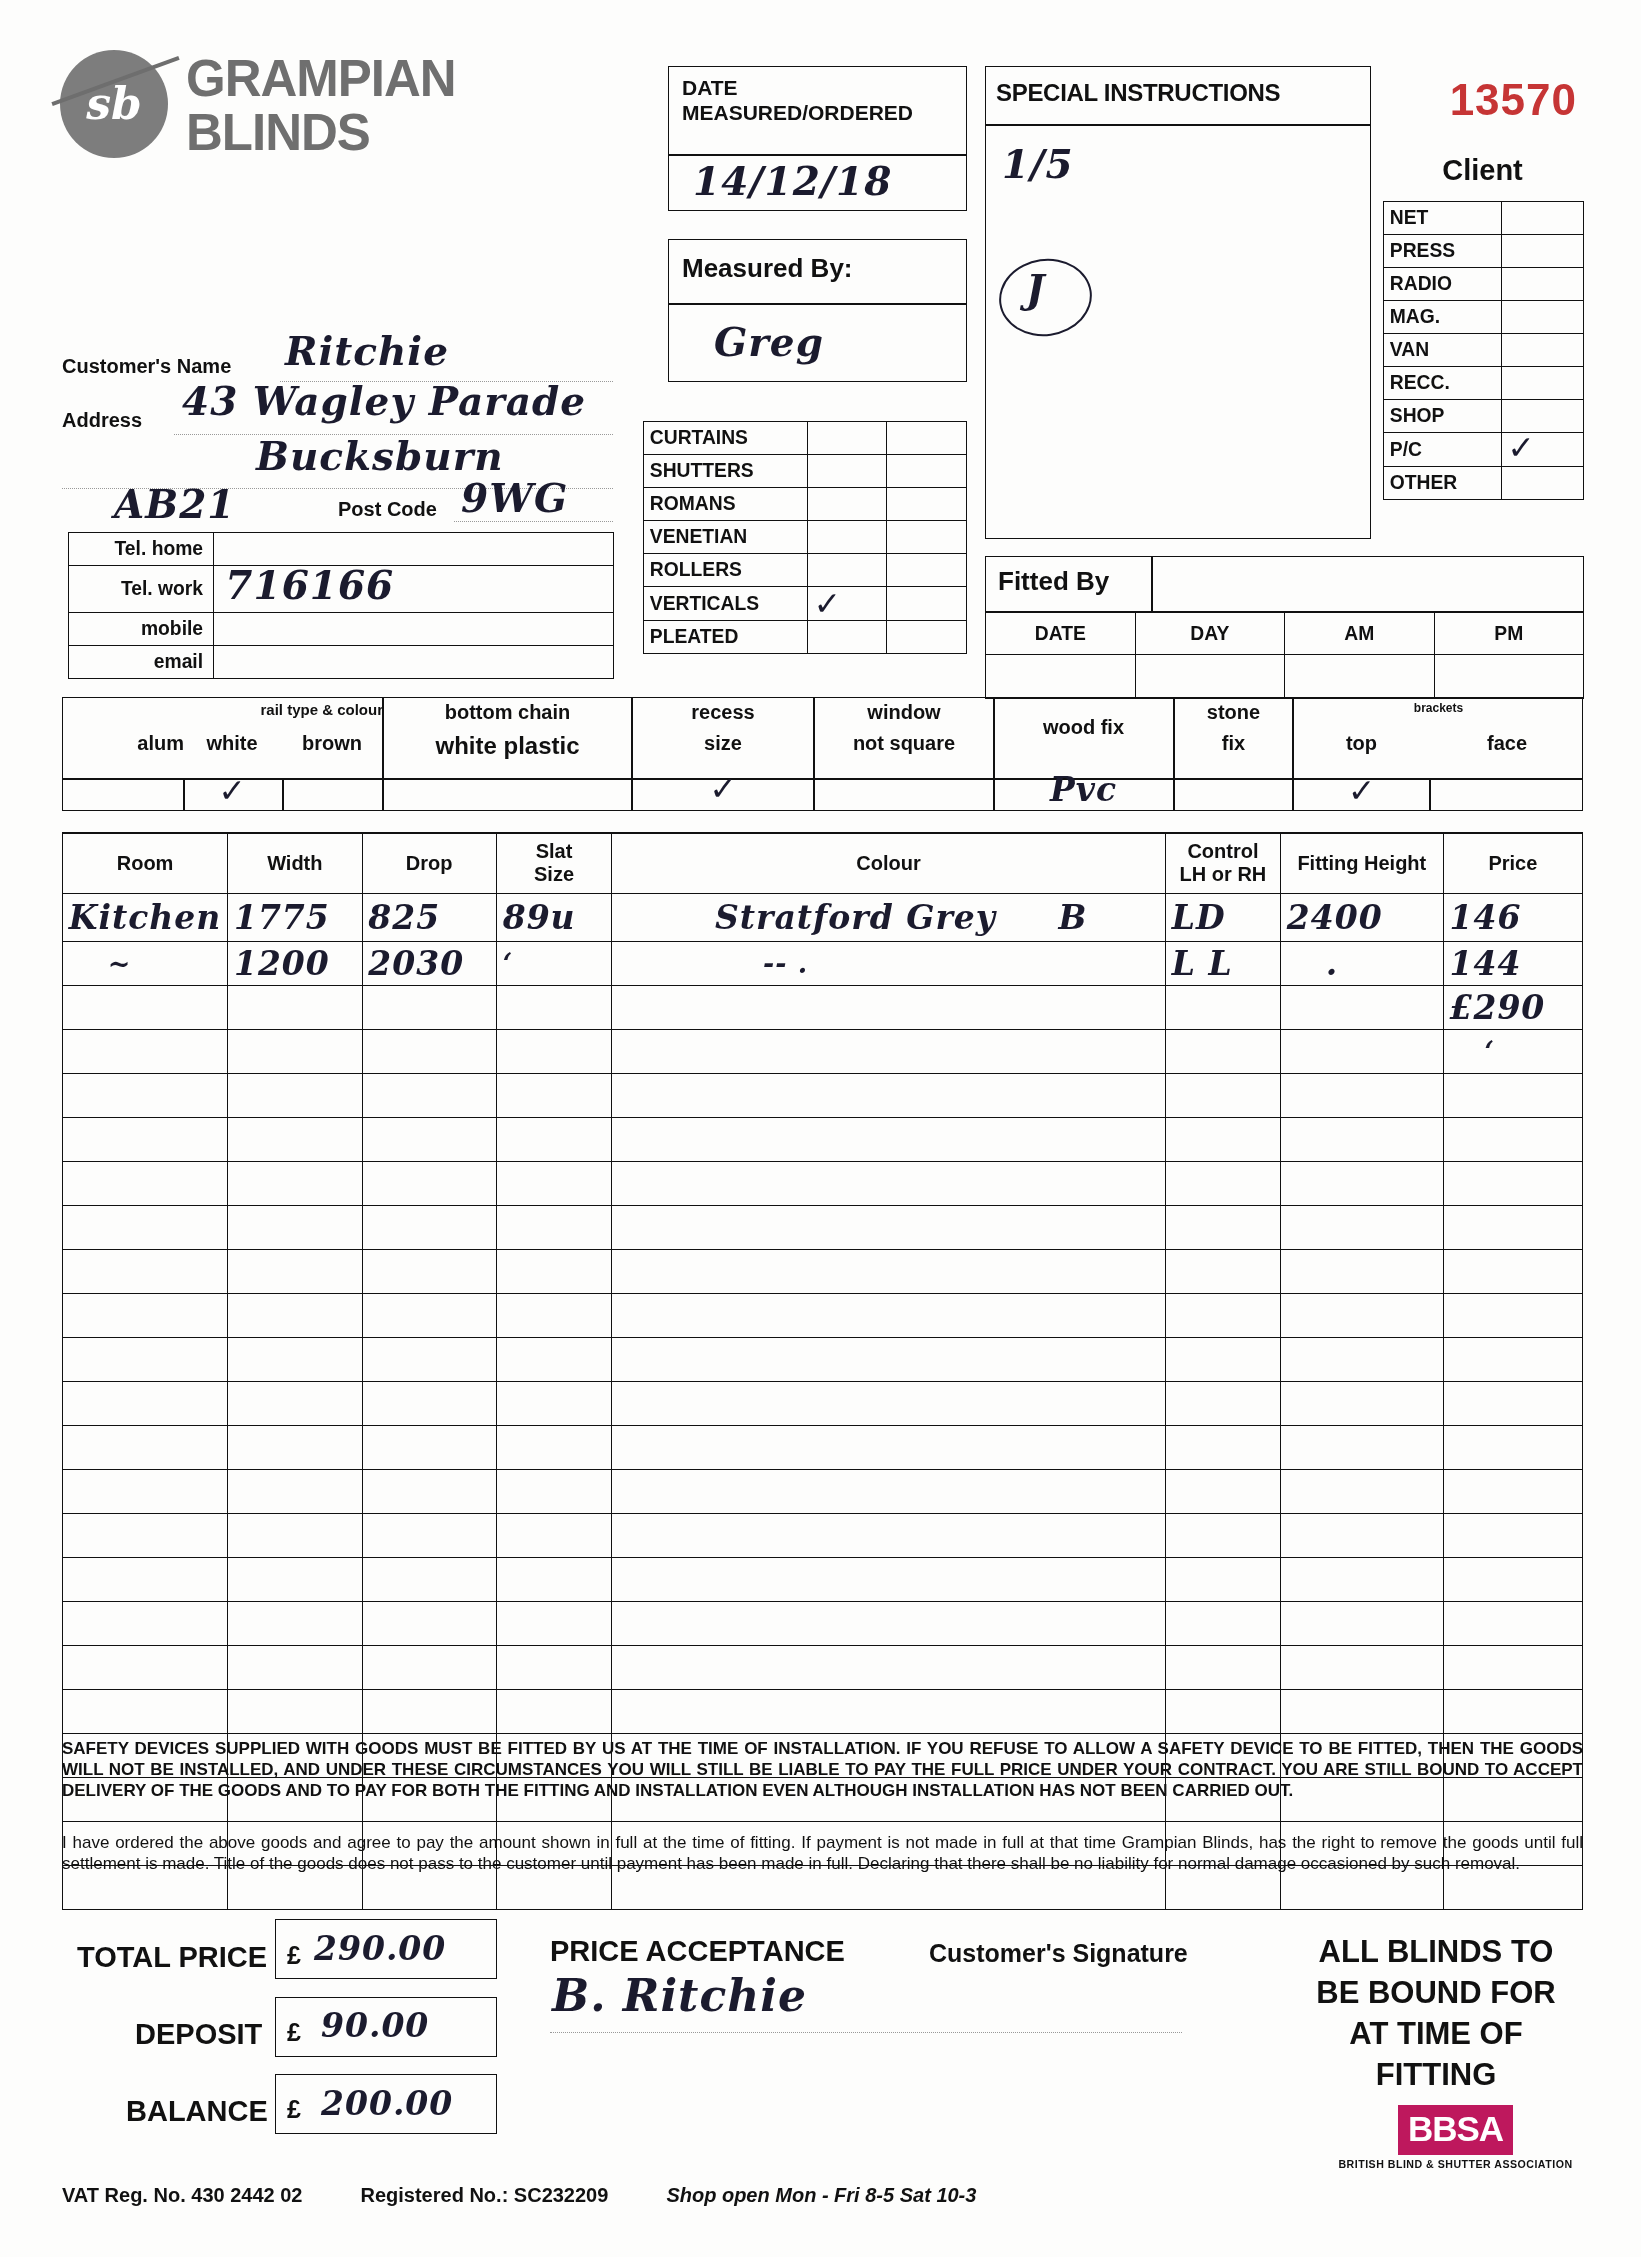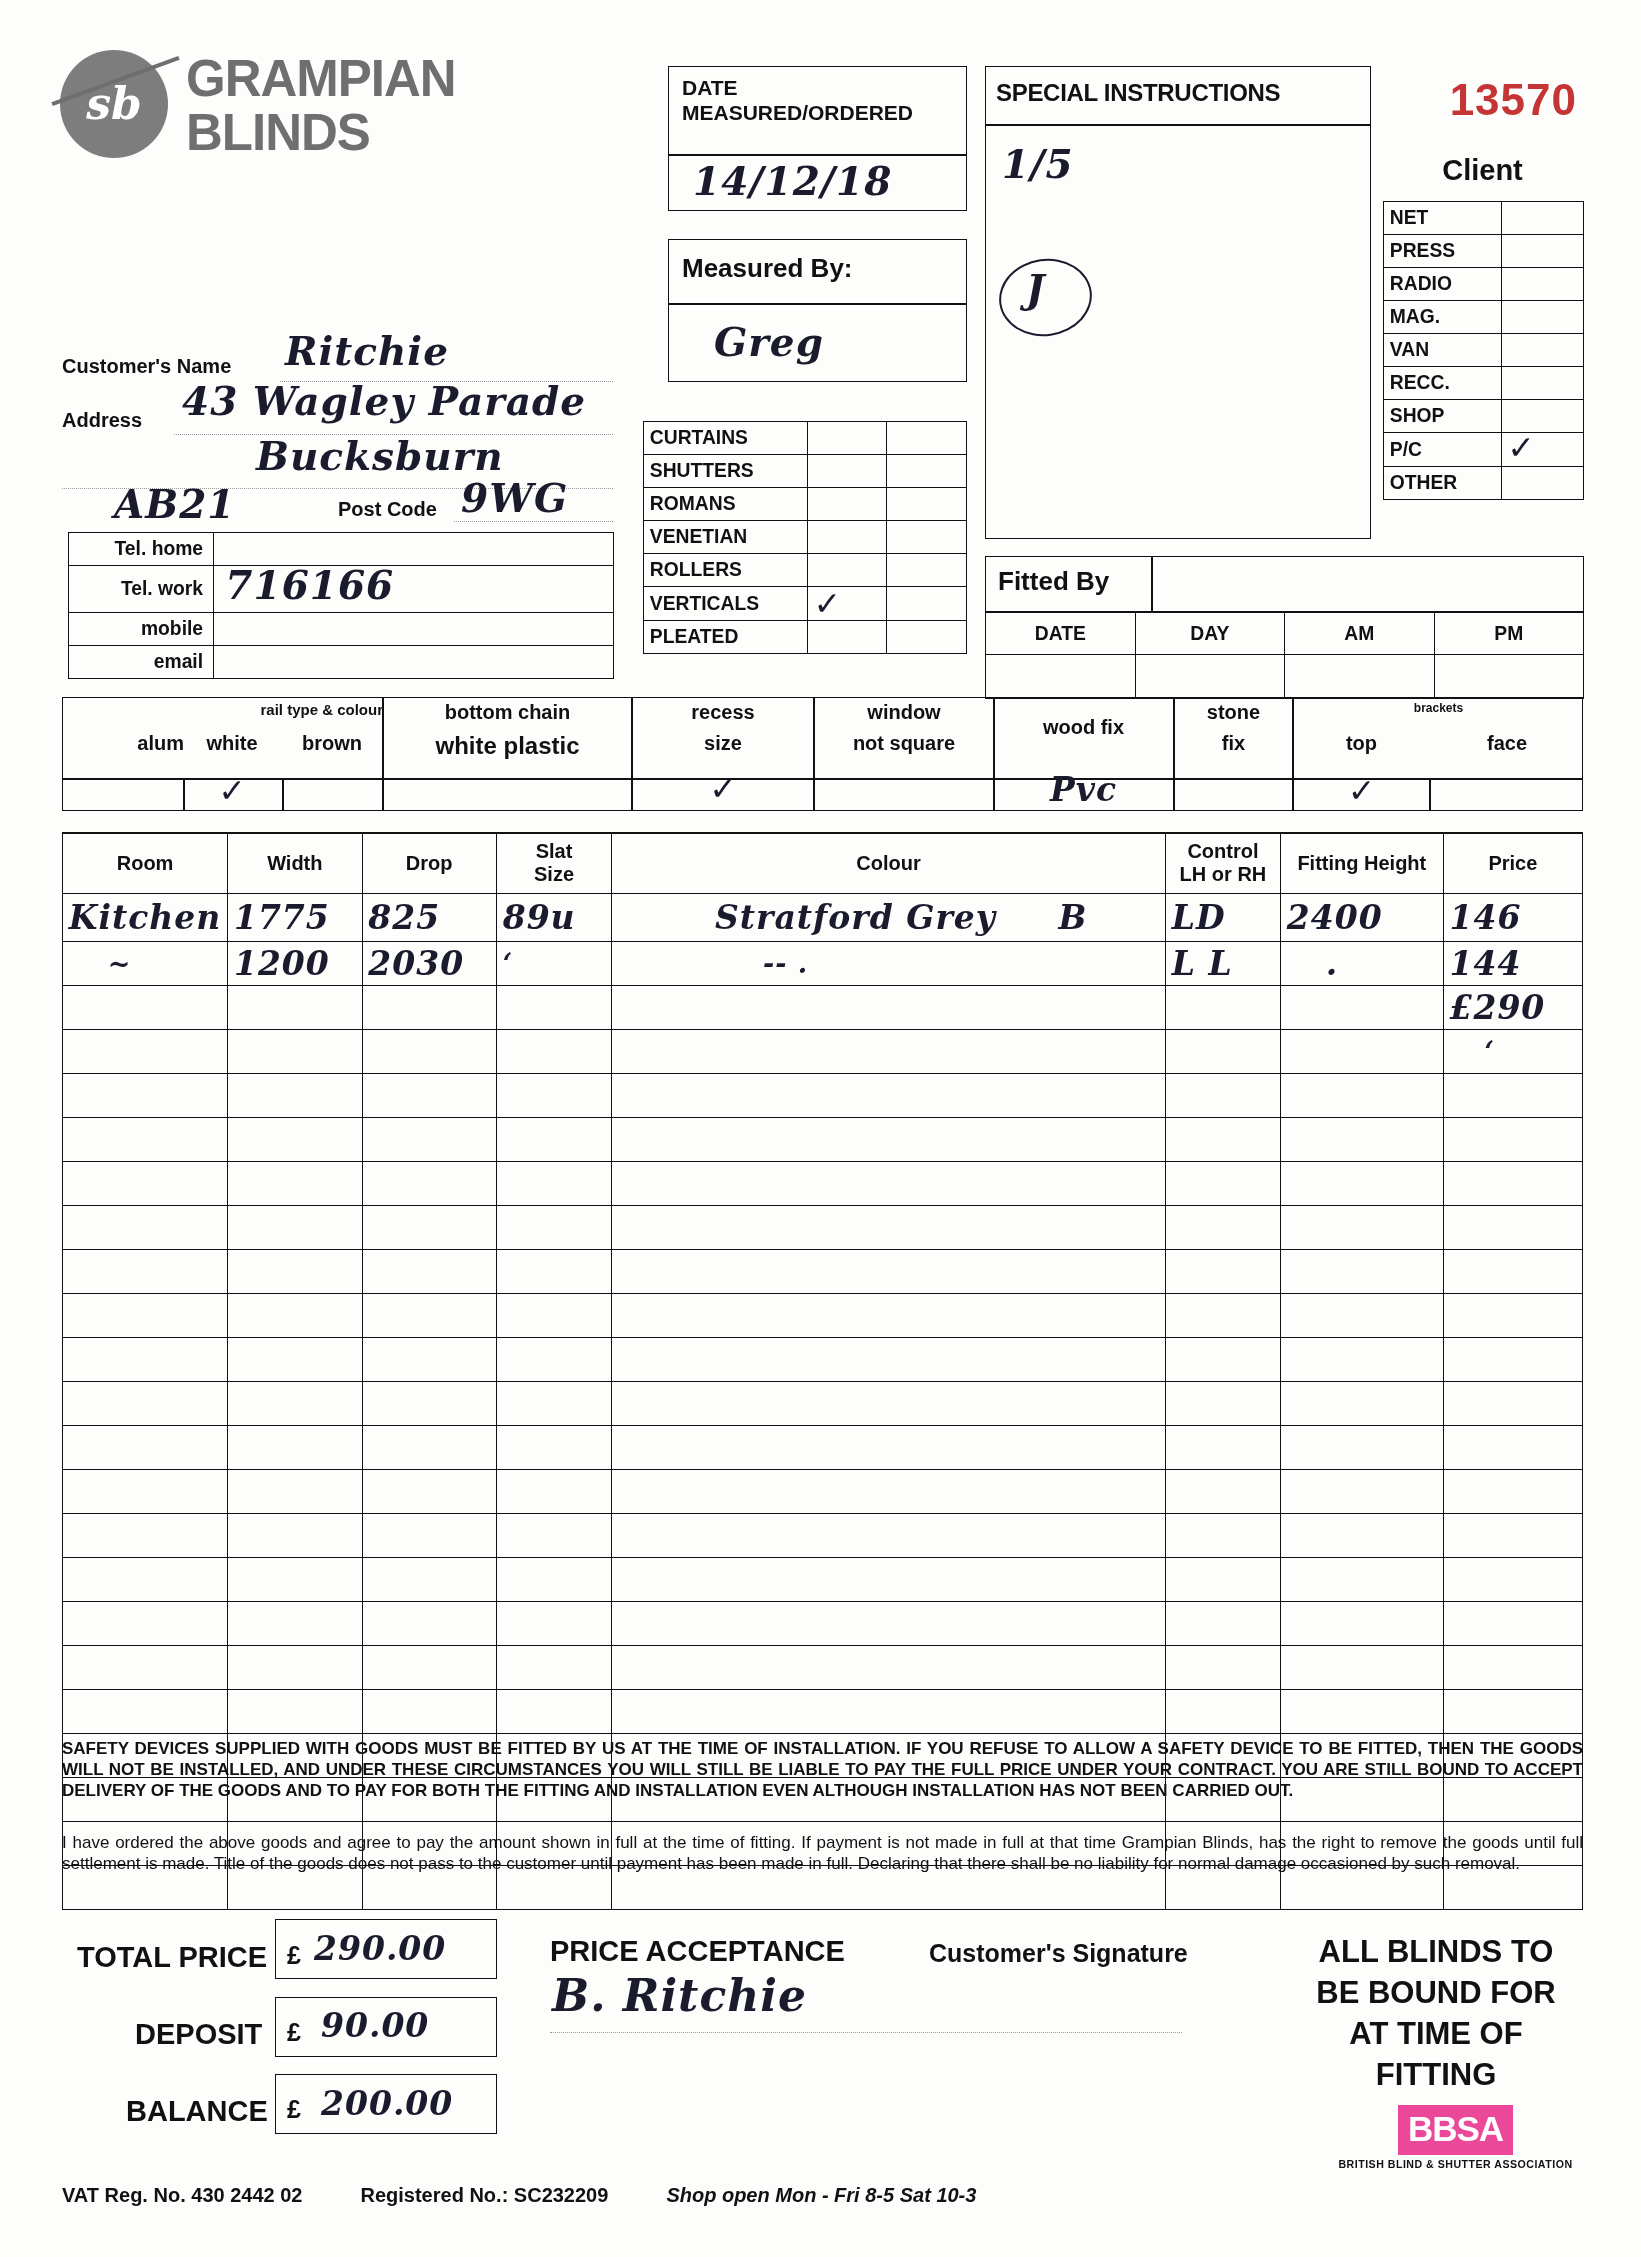--- a/index.html
+++ b/index.html
@@ -207,21 +207,21 @@
   .footer .it { font-style: italic; font-weight: 700; }
 
   .bbsa {
     position: absolute;
     right: 60px; top: 2105px;
     width: 251px;
     text-align: center;
   }
   .bbsa-mark {
     display: inline-block;
-    background: #ec4899;
+    background: #be185d;
     color: #fff;
     font-weight: 700;
     font-size: 35px;
     padding: 3.9px 9.7px 5.8px 9.7px;
     letter-spacing: -1px;
     font-family: "Liberation Sans", sans-serif;
   }
   .bbsa-sub {
     font-size: 10.6px;
     font-weight: 700;

